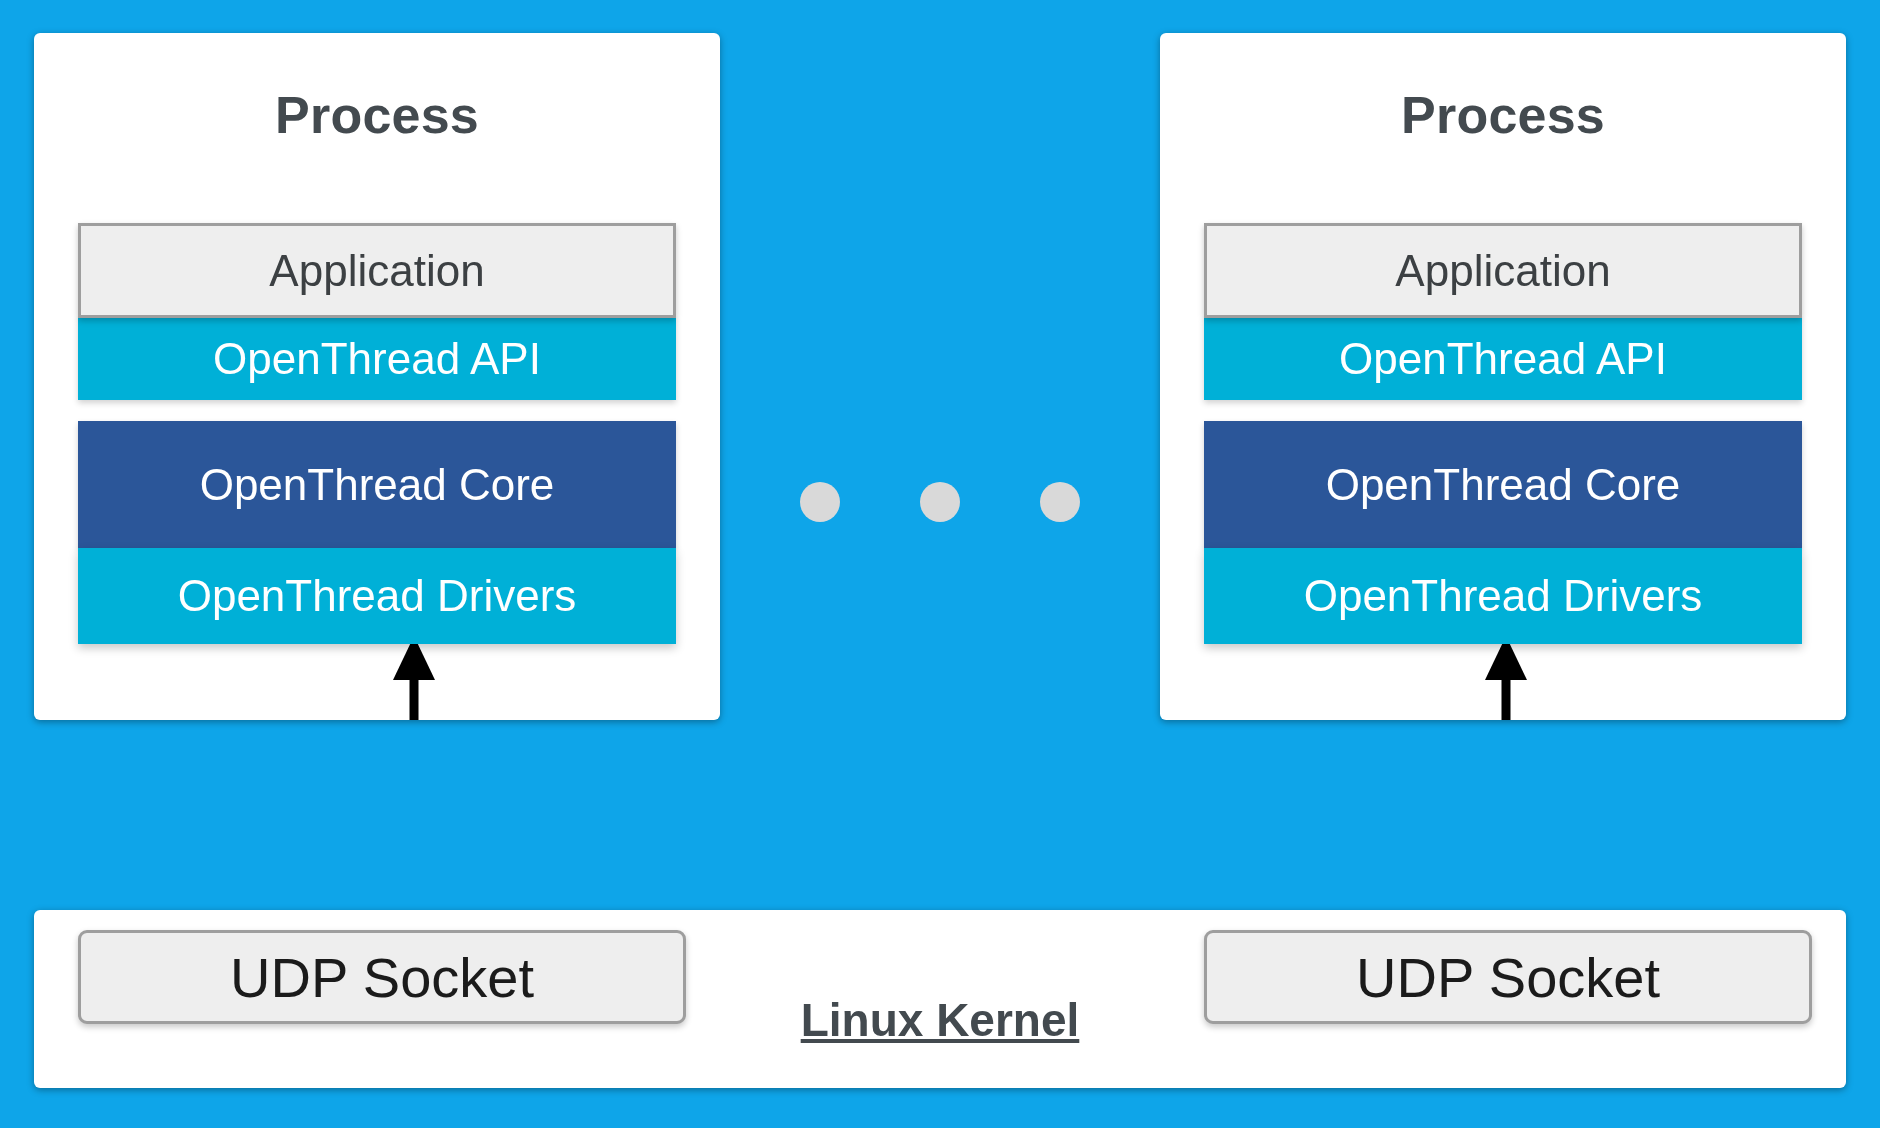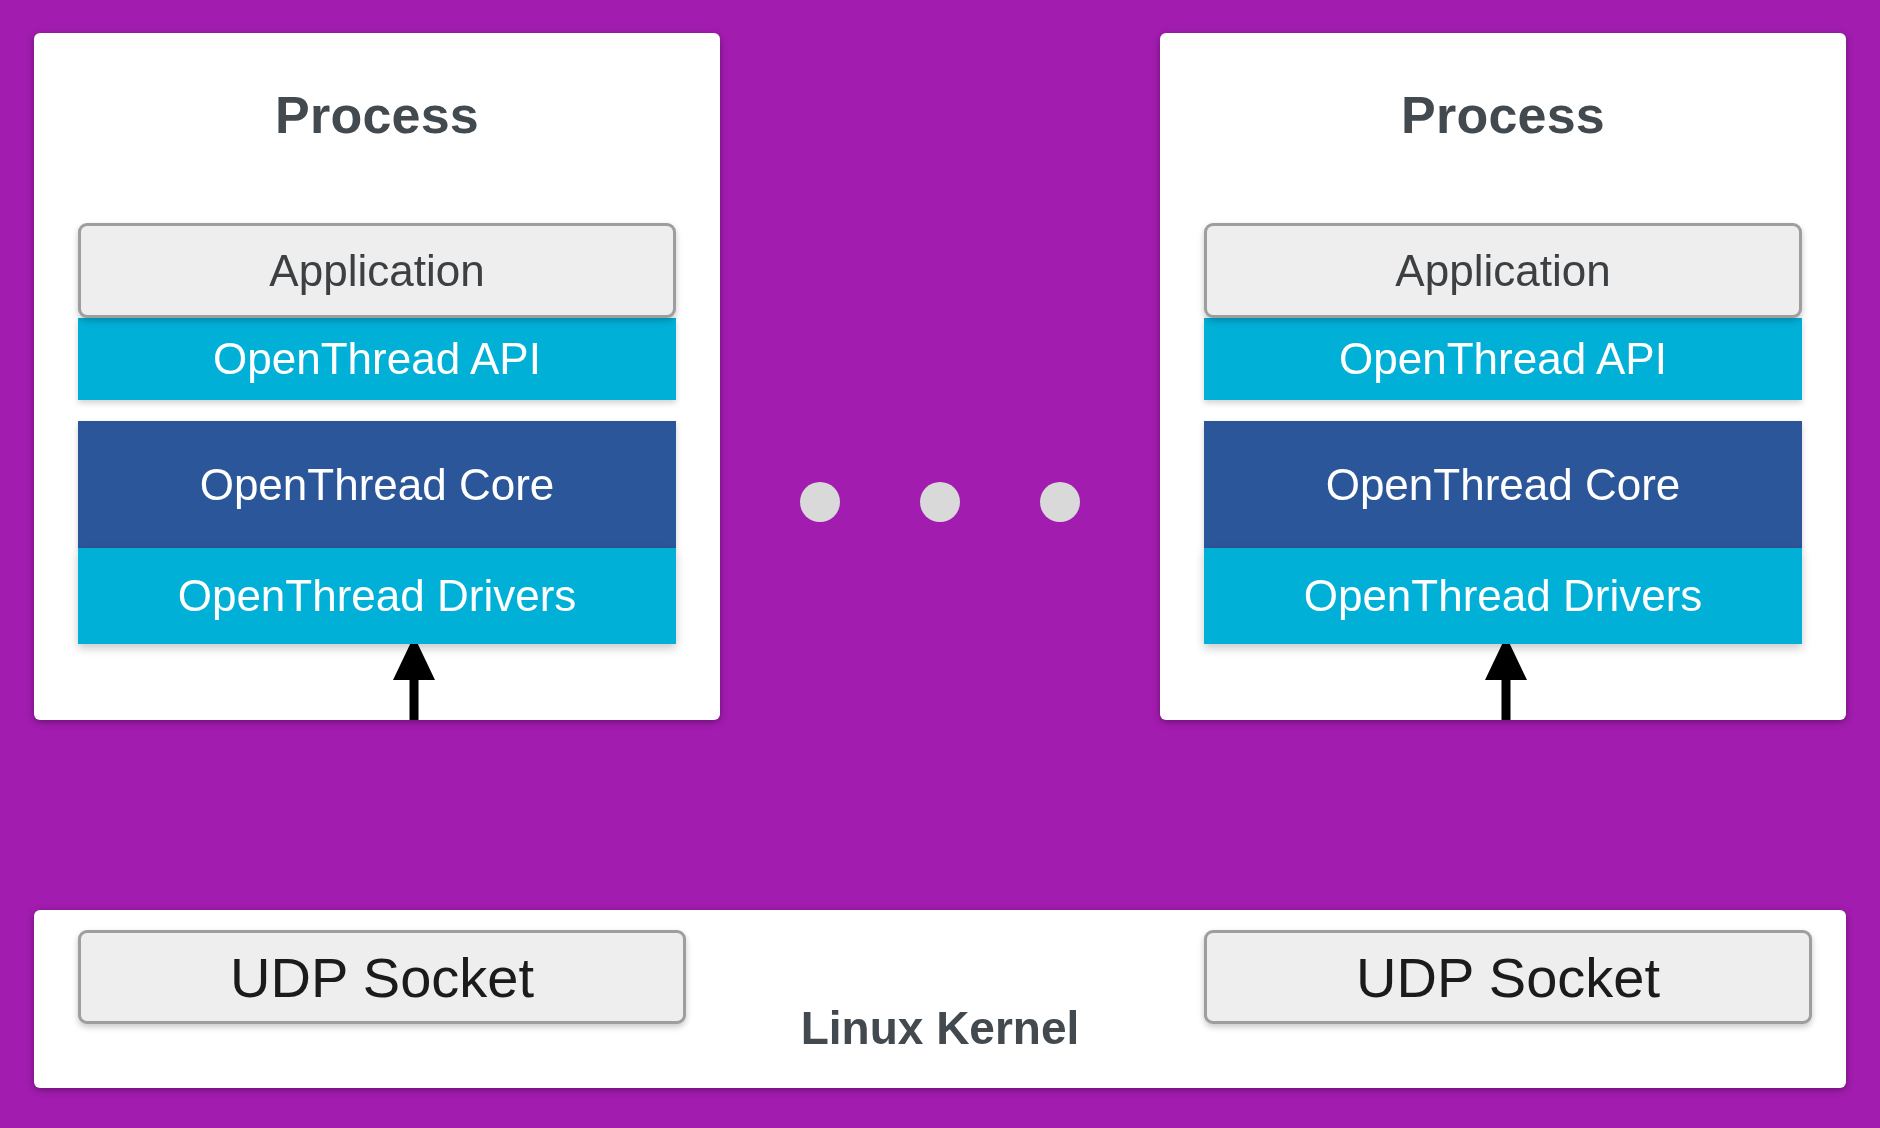--- a/index.html
+++ b/index.html
@@ -13,21 +13,21 @@
     height: 1128px;
     position: relative;
     overflow: hidden;
     font-family: "Liberation Sans", "DejaVu Sans", sans-serif;
     -webkit-font-smoothing: antialiased;
   }
 
   .canvas {
     position: absolute;
     inset: 0;
-    background: #a21caf;
+    background: #0ea5e9;
   }
 
   
   .process-card {
     position: absolute;
     background: #ffffff;
     border-radius: 6px;
     box-shadow: 0 2px 7px rgba(0,0,0,0.35);
   }
   .process-card.left  { left: 34px;  top: 33px; width: 686px; height: 687px; }
@@ -62,21 +62,21 @@
     box-sizing: border-box;
     font-size: 44px;
     line-height: 1;
     white-space: nowrap;
   }
 
   .layer.application {
     height: 95px;
     background: #eeeeee;
     border: 3px solid #9e9e9e;
-    border-radius: 9px;
+    border-radius: 0;
     color: #3c4043;
     box-shadow: 0 3px 6px rgba(0,0,0,0.22);
     z-index: 3;
   }
   .layer.api {
     height: 82px;
     background: #00b0d7;
     color: #ffffff;
     box-shadow: 0 3px 6px rgba(0,0,0,0.18);
     z-index: 2;
@@ -134,31 +134,32 @@
     top: 910px;
     width: 1812px;
     height: 178px;
     background: #ffffff;
     border-radius: 6px;
     box-shadow: 0 2px 7px rgba(0,0,0,0.35);
   }
   .kernel-title {
     position: absolute;
     left: 0;
-    top: 8px;
+    top: 0;
     width: 100%;
     height: 100%;
     display: flex;
     align-items: center;
     justify-content: center;
     font-size: 46px;
     font-weight: bold;
     color: #434a4f;
     padding-top: 42px;
     box-sizing: border-box;
+    text-decoration: underline;
   }
   .socket-box {
     position: absolute;
     top: 20px;
     width: 608px;
     height: 94px;
     box-sizing: border-box;
     background: #eeeeee;
     border: 3px solid #9e9e9e;
     border-radius: 9px;

